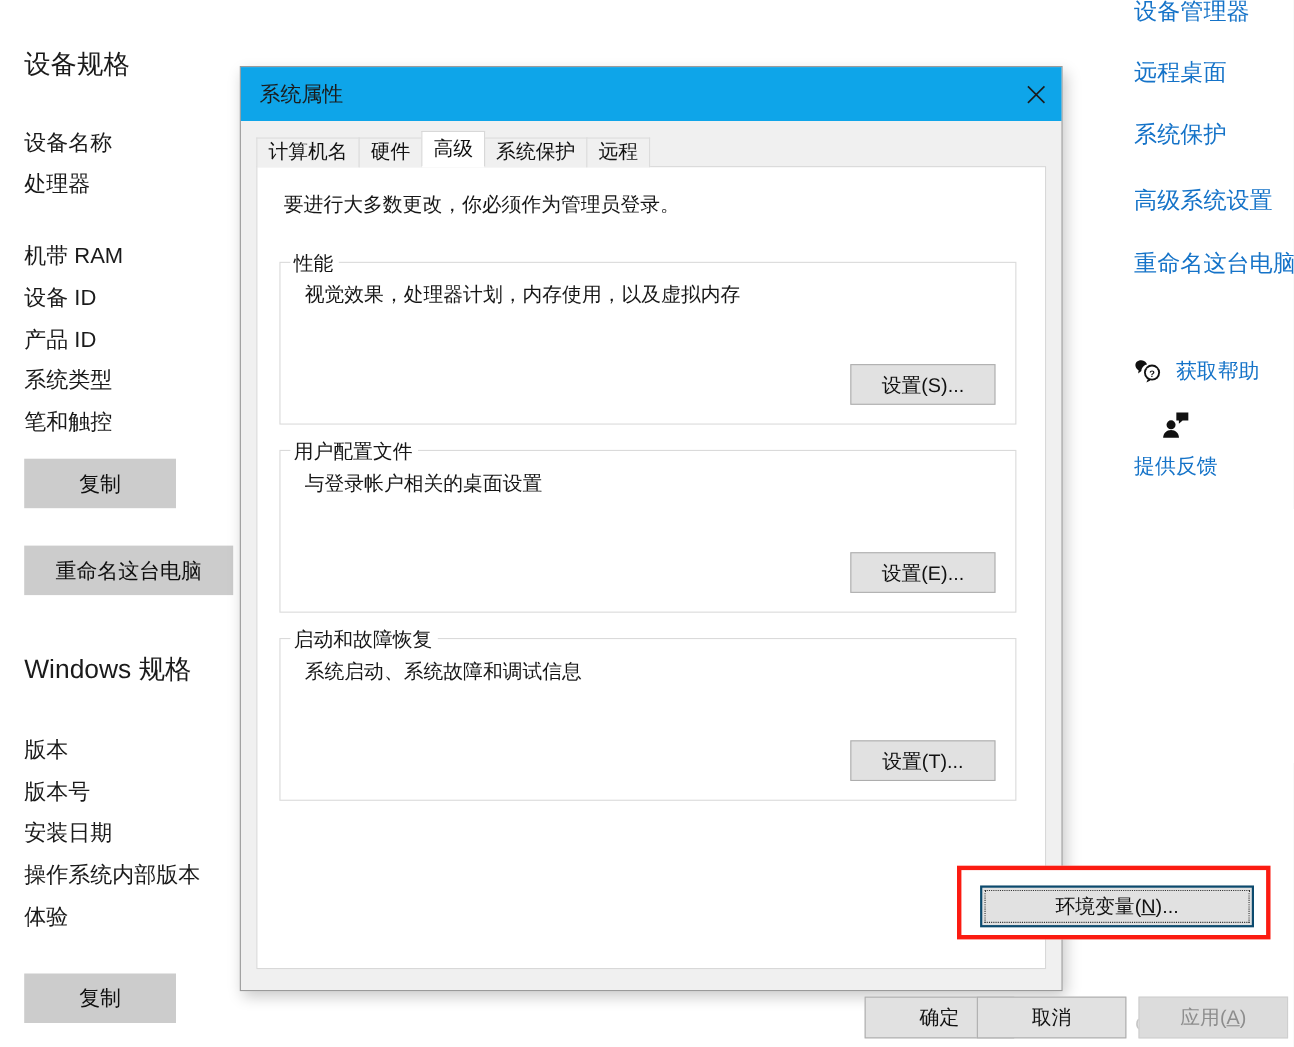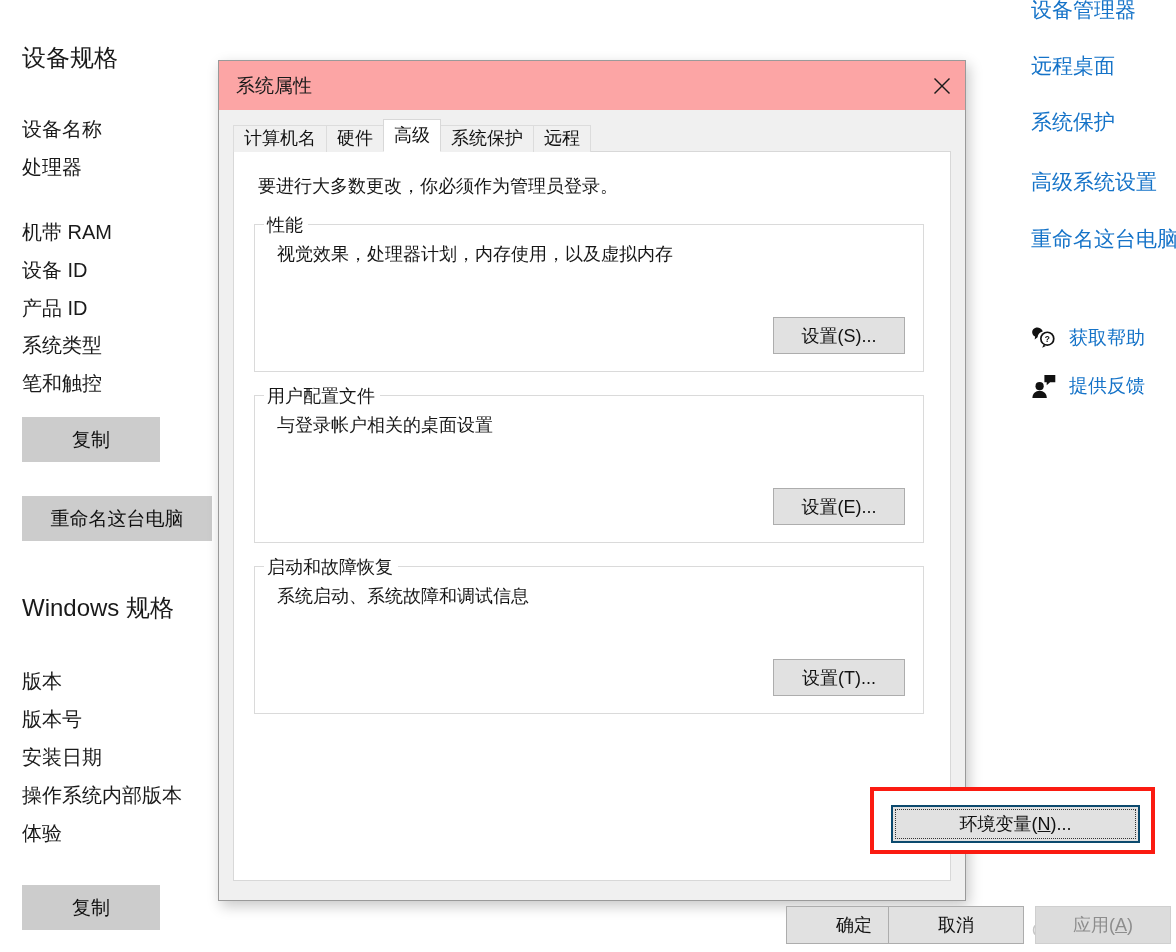--- a/index.html
+++ b/index.html
@@ -97,21 +97,21 @@
     width: 748px;
     height: 841px;
     background: #f0f0f0;
     border: 1px solid #9a9a9a;
     box-shadow: 3px 5px 13px rgba(0,0,0,0.22);
     box-sizing: border-box;
   }
   .titlebar {
     position: relative;
     height: 49px;
-    background: #fca5a5;
+    background: #0ea5e9;
     display: flex;
     align-items: center;
   }
   .title-text {
     margin-left: 17px;
     font-size: 19px;
     color: #1b1b1b;
     white-space: nowrap;
   }
   .close-btn {
@@ -184,20 +184,21 @@
     white-space: nowrap;
   }
 
   .groupbox {
     position: absolute;
     left: 20px;
     width: 670px;
     border: 1px solid #dadada;
     box-sizing: border-box;
     background: transparent;
+    margin-top: 14px;
   }
   .group-legend {
     position: absolute;
     top: -12px;
     left: 9px;
     background: #ffffff;
     padding: 0 5px 0 3px;
     font-size: 18px;
     color: #161616;
     white-space: nowrap;
@@ -326,21 +327,21 @@
         <path d="M2.2 4.2c2.6-2.6 7-2.2 8.9 0.8 0.3 0.4 0.5 0.9 0.6 1.4-2.8 0.5-5 2.9-5.1 5.9l-2.9 2.2 0.4-2.9C1.2 10.1 0.3 6.4 2.2 4.2z" fill="#111111"></path>
         <circle cx="16.3" cy="13.7" r="7.3" fill="#111111"></circle>
         <circle cx="16.3" cy="13.7" r="5.6" fill="#ffffff"></circle>
         <text x="16.3" y="17.4" font-size="8.4" font-family="Liberation Sans, sans-serif" font-weight="bold" text-anchor="middle" fill="#111111">?</text>
         <path d="M12.6 19.4l-1.4 3.4 3.6-1.9z" fill="#111111"></path>
       </svg>
     </span>
     <span class="sa-label">获取帮助</span>
   </div>
 
-  <div class="side-action" style="top:373px;">
+  <div class="side-action" style="top:373px;flex-direction:column;">
     <span class="side-icon">
       <svg viewBox="0 0 26 26" width="26" height="26" aria-hidden="true">
         <circle cx="8.6" cy="13.2" r="4.1" fill="#111111"></circle>
         <path d="M1.4 25c0-4.3 3.2-7.2 7.2-7.2s7.2 2.9 7.2 7.2z" fill="#111111"></path>
         <path d="M13.4 2.1h10.9v7.2h-5.2l-3.4 3v-3h-2.3z" fill="#111111"></path>
       </svg>
     </span>
     <span class="sa-label">提供反馈</span>
   </div>
 </div>

